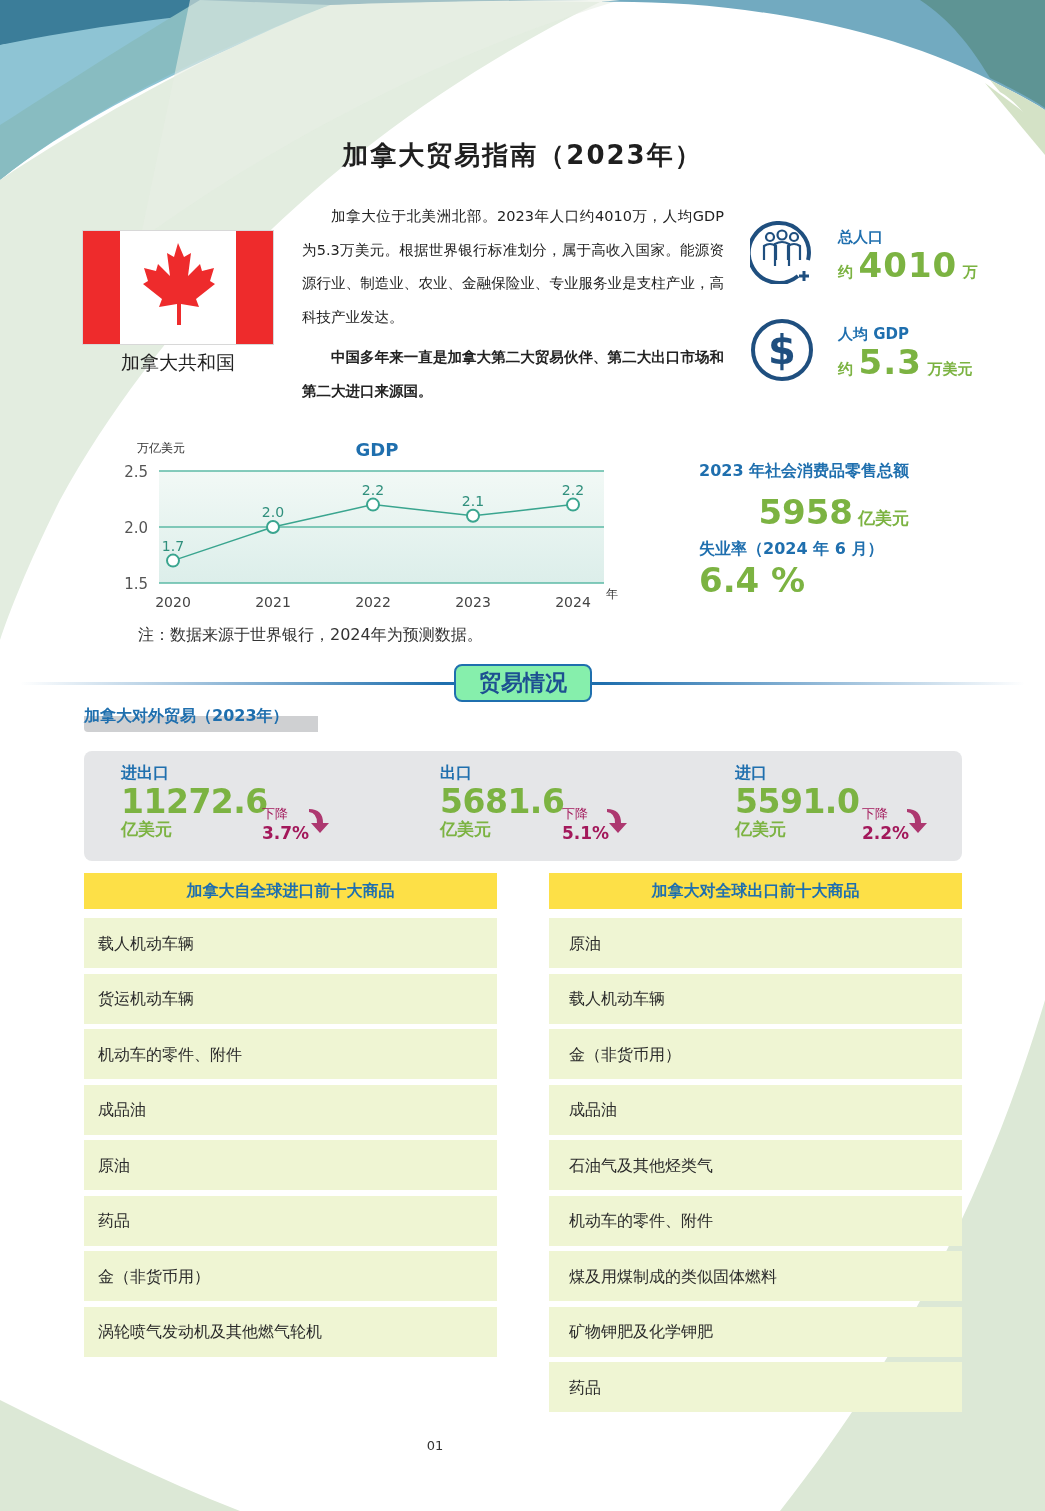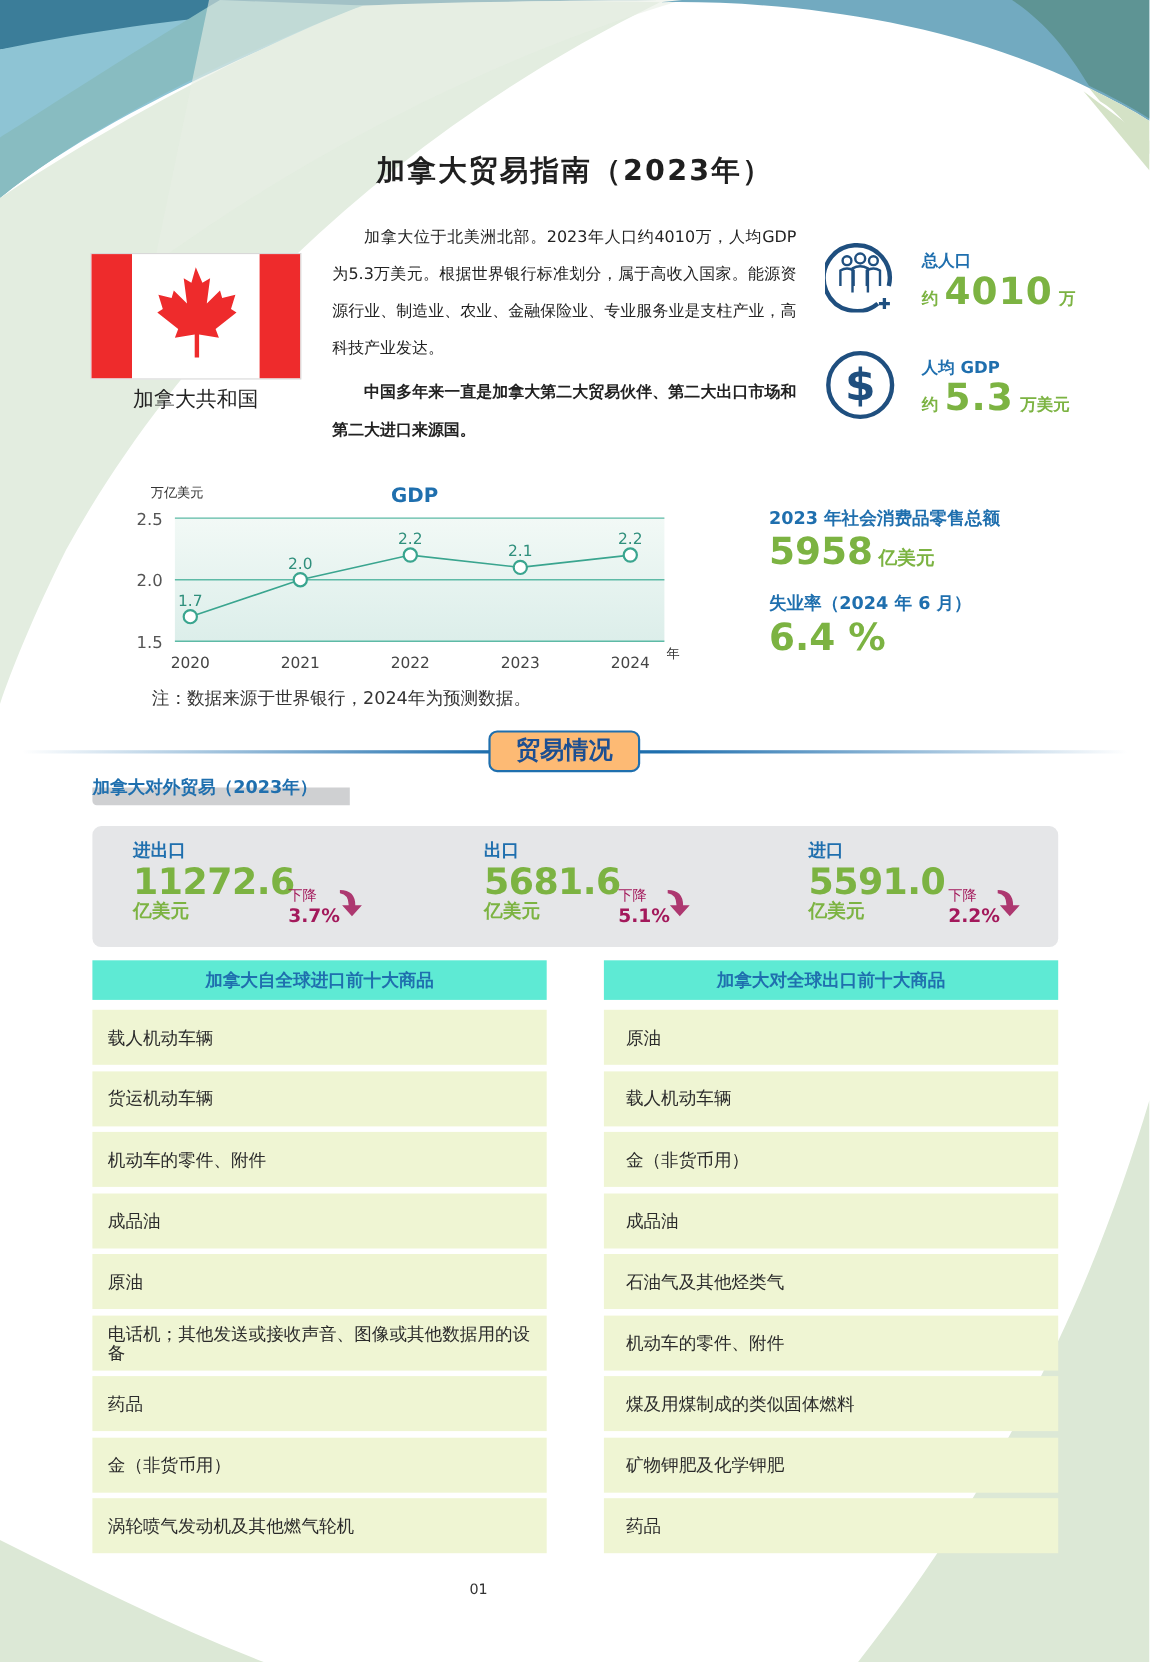--- a/index.html
+++ b/index.html
@@ -25,38 +25,38 @@
   .stat-value-line .num { font-size: 34px; letter-spacing: 1px; }
 
   .chart-wrap { left: 115px; top: 438px; width: 520px; height: 210px; }
   .chart-note { left: 138px; top: 625px; font-size: 16px; color: #333; }
 
   .kpi-label { font-size: 16px; font-weight: bold; color: #1f6fae; }
   .kpi-num { font-size: 34px; font-weight: bold; color: #7cb342; }
 
   .section-line { left: 20px; top: 682px; width: 1005px; height: 3px;
     background: linear-gradient(90deg, rgba(31,111,174,0) 0%, #1f6fae 42%, #1f6fae 58%, rgba(31,111,174,0) 100%); }
-  .section-pill { left: 444px; top: 664px; width: 138px; height: 38px; border: 2px solid #1f6fae; border-radius: 8px;
-    background: #fdba74; text-align: center; line-height: 34px; font-size: 22px; font-weight: bold; color: #1d4f91; }
+  .section-pill { left: 454px; top: 664px; width: 138px; height: 38px; border: 2px solid #1f6fae; border-radius: 8px;
+    background: #86efac; text-align: center; line-height: 34px; font-size: 22px; font-weight: bold; color: #1d4f91; }
 
   .sub-head { left: 84px; top: 706px; font-size: 16px; font-weight: bold; color: #1f6fae; }
   .sub-head-bar { left: 84px; top: 716px; width: 234px; height: 16px; background: #cfd0d2; border-radius: 0 0 0 4px; }
 
   .trade-box { left: 84px; top: 751px; width: 878px; height: 110px; background: #e5e6e8; border-radius: 8px; }
   .trade-item { position: absolute; top: 12px; }
   .trade-item .t-label { font-size: 16px; font-weight: bold; color: #1f6fae; }
   .trade-item .t-num { font-size: 33px; font-weight: bold; color: #7cb342; line-height: 36px; letter-spacing: -0.5px; }
   .trade-item .t-unit { font-size: 17px; font-weight: bold; color: #7cb342; line-height: 18px; }
   .trade-item .t-change { position: absolute; top: 42px; }
   .trade-item .t-change .dir { font-size: 13px; color: #a3195b; }
   .trade-item .t-change .pct { font-size: 17px; font-weight: bold; color: #a3195b; }
   .trade-item .t-arrow { position: absolute; top: 42px; width: 26px; height: 30px; }
 
   .tbl { width: 413px; }
-  .tbl-head { height: 36px; background: #5eead4; text-align: center; line-height: 36px; font-size: 16px; font-weight: bold; color: #1f6fae; margin-bottom: 9px; }
+  .tbl-head { height: 36px; background: #fde047; text-align: center; line-height: 36px; font-size: 16px; font-weight: bold; color: #1f6fae; margin-bottom: 9px; }
   .tbl-row { height: 50px; background: #eff5d3; margin-bottom: 5.5px; display: flex; align-items: center; padding-left: 14px; font-size: 16px; color: #2b2b2b; line-height: 17px; }
   .tbl-row.r-right { padding-left: 20px; }
 
   .page-num { left: 0; width: 870px; top: 1438px; text-align: center; font-size: 13px; color: #333; }
 </style>
 </head>
 <body>
 
 <svg id="bg" viewBox="0 0 1045 1511" xmlns="http://www.w3.org/2000/svg">
 
@@ -172,21 +172,21 @@
         <circle cx="458" cy="66.59999999999998" r="6" fill="#ffffff" stroke="#3aa58f" stroke-width="2"></circle>
         <text x="458" y="56.59999999999998" text-anchor="middle" font-size="14" fill="#2f8f7c" font-family="DejaVu Sans, sans-serif">2.2</text>
         <text x="458" y="169" text-anchor="middle" font-size="14" fill="#444" font-family="DejaVu Sans, sans-serif">2024</text>
       </g>
   </svg>
 </div>
 <div class="layer chart-note">注：数据来源于世界银行，2024年为预测数据。</div>
 
 <div class="layer" style="left:699px; top:461px;">
   <div class="kpi-label">2023 年社会消费品零售总额</div>
-  <div style="margin-top:0px; white-space:nowrap;">
+  <div style="margin-top:10px; white-space:nowrap;text-align:right;">
     <span class="kpi-num">5958</span>
     <span style="font-size:17px; font-weight:bold; color:#7cb342;">亿美元</span>
   </div>
 </div>
 <div class="layer" style="left:699px; top:539px;">
   <div class="kpi-label">失业率（2024 年 6 月）</div>
   <div class="kpi-num">6.4 %</div>
 </div>
 
 <div class="layer section-line"></div>
@@ -236,21 +236,20 @@
   </div>
 </div>
 
 <div class="layer tbl" style="left:84px; top:873px;">
   <div class="tbl-head">加拿大自全球进口前十大商品</div>
   <div class="tbl-row">载人机动车辆</div>
   <div class="tbl-row">货运机动车辆</div>
   <div class="tbl-row">机动车的零件、附件</div>
   <div class="tbl-row">成品油</div>
   <div class="tbl-row">原油</div>
-  <div class="tbl-row" style="padding-right:12px;">电话机；其他发送或接收声音、图像或其他数据用的设备</div>
   <div class="tbl-row">药品</div>
   <div class="tbl-row">金（非货币用）</div>
   <div class="tbl-row">涡轮喷气发动机及其他燃气轮机</div>
 </div>
 
 <div class="layer tbl" style="left:549px; top:873px;">
   <div class="tbl-head">加拿大对全球出口前十大商品</div>
   <div class="tbl-row r-right">原油</div>
   <div class="tbl-row r-right">载人机动车辆</div>
   <div class="tbl-row r-right">金（非货币用）</div>

